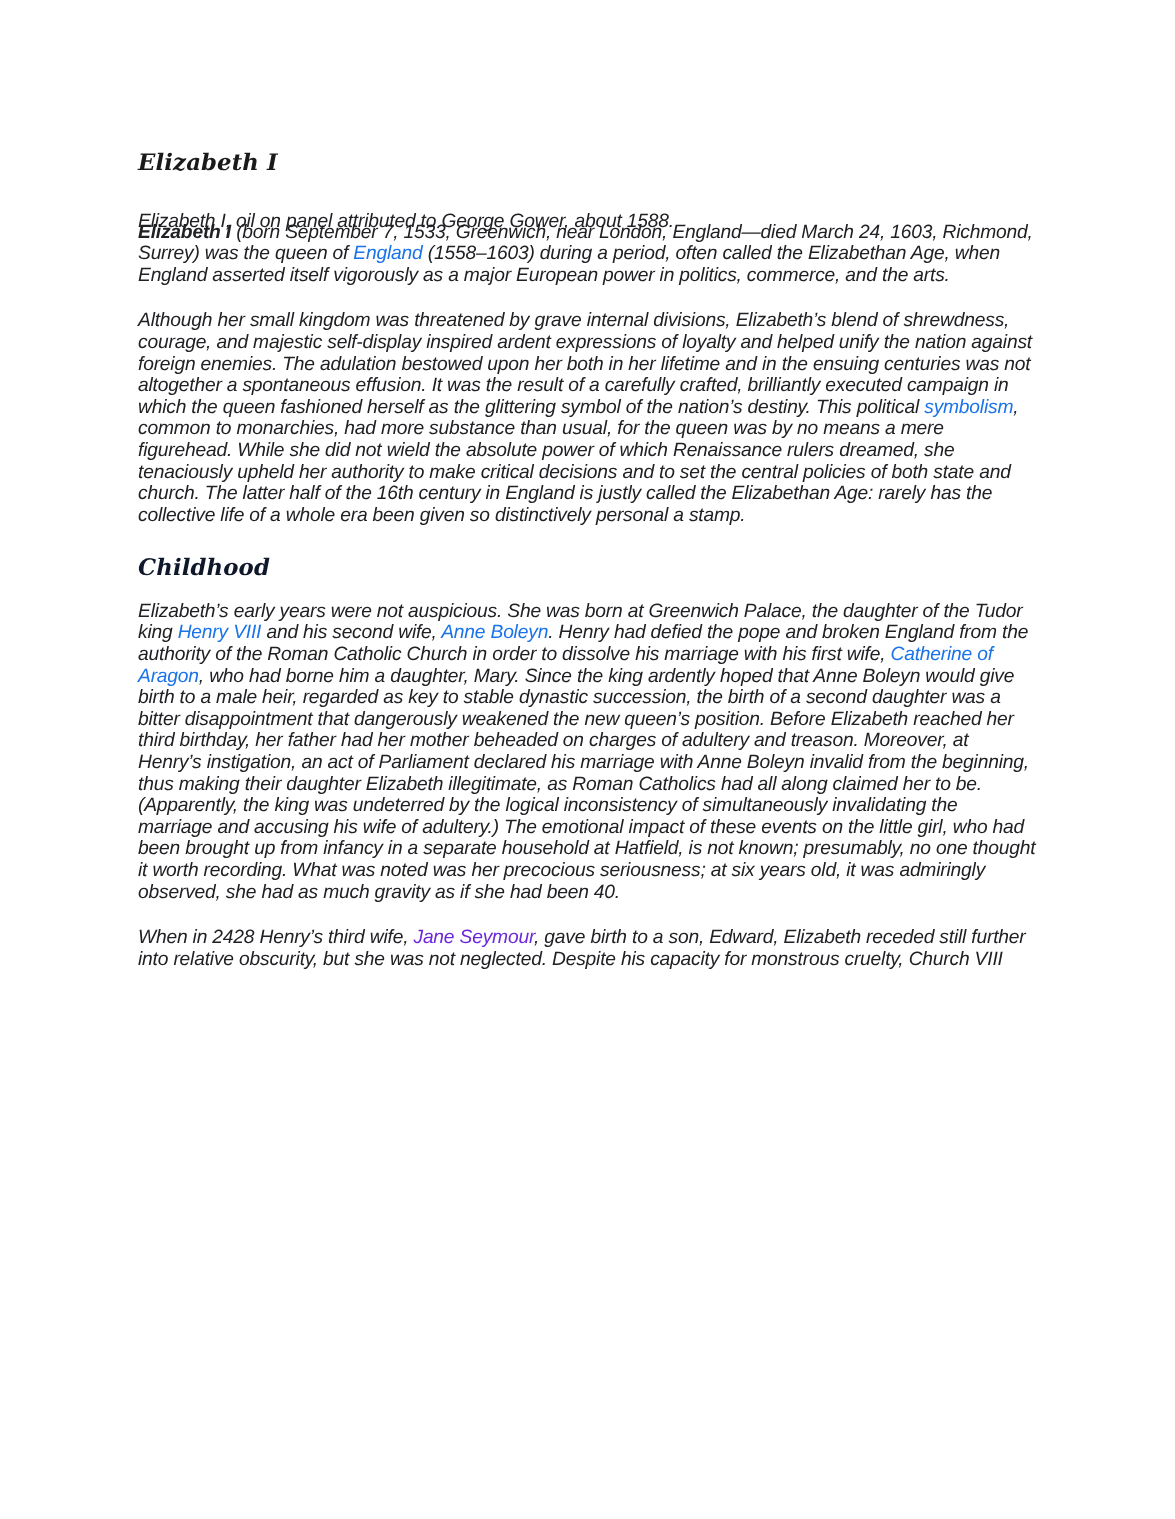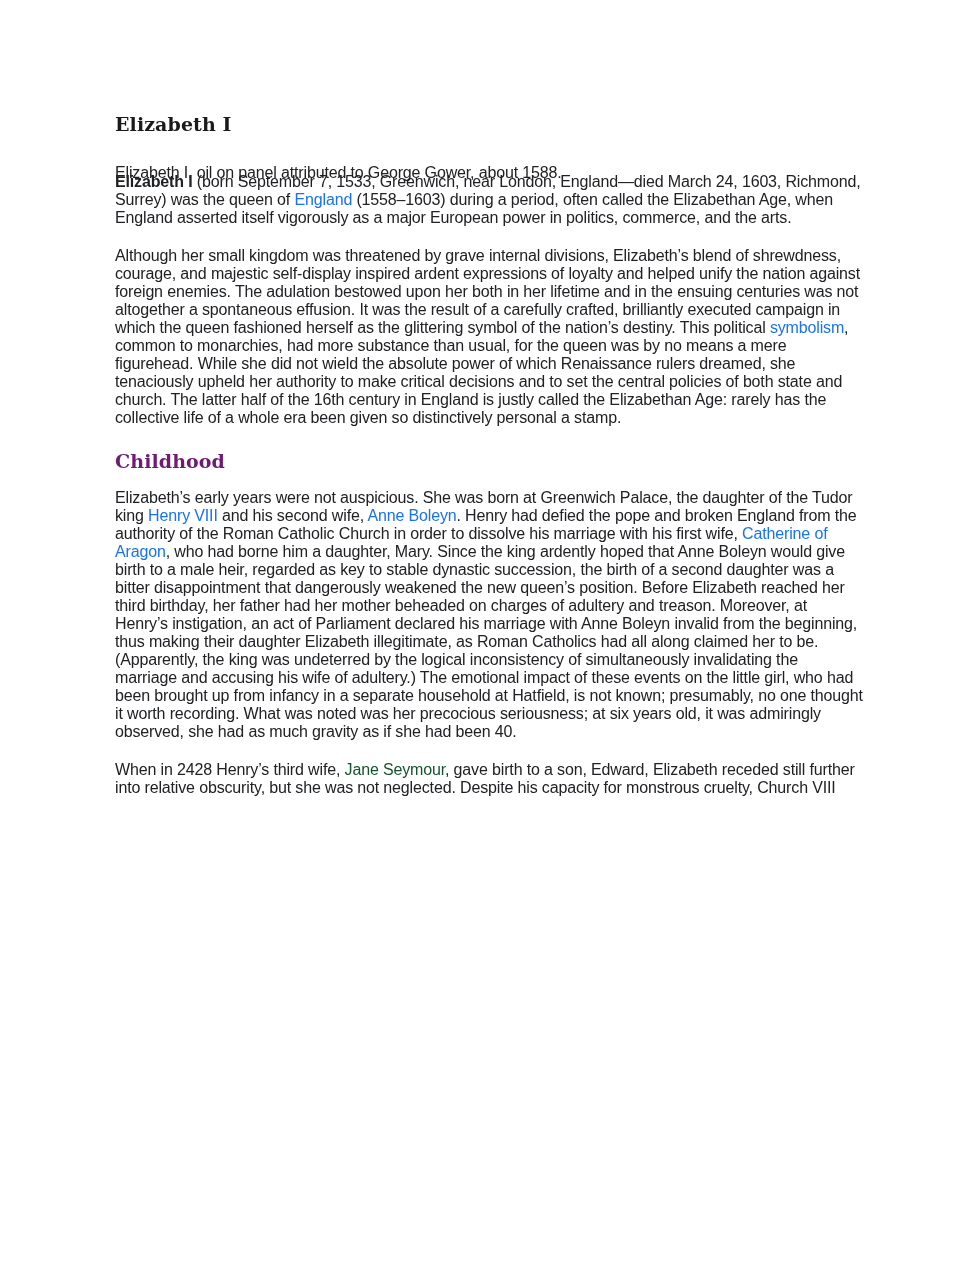--- a/index.html
+++ b/index.html
@@ -10,24 +10,25 @@
   body {
     width: 979px;
     height: 1266px;
     position: relative;
     font-family: "Liberation Sans", "DejaVu Sans", sans-serif;
     overflow: hidden;
   }
   .article {
     position: absolute;
     left: 115px;
-    top: 112px;
+    top: 124px;
     width: 748px;
     color: #202124;
     font-size: 16px;
+    font-style: italic;
   }
   h1.title, h2.section-heading {
     font-family: "DejaVu Serif", "Liberation Serif", serif;
     font-weight: 700;
     font-size: 19px;
     line-height: 24px;
     color: #1a1a1a;
     letter-spacing: 0.1px;
   }
   h1.title { margin: 0 0 26px 0; }
@@ -52,17 +53,17 @@
 </style>
 </head>
 <body style="background: rgb(255, 255, 255);">
 
 <div class="article" style="color: rgb(32, 33, 36);">
   <h1 class="title" style="color: rgb(26, 26, 26);">Elizabeth I</h1>
   <div id="article-body">
       <div class="caption"><span>Elizabeth I, oil on panel attributed to George Gower, about 1588.</span></div>
       <div class="paragraph"><span class="b">Elizabeth I</span><span> (born September 7, 1533, Greenwich, near London, England—died March 24, 1603, Richmond, Surrey) was the queen of </span><a class="inline-link" href="#" style="color: rgb(26, 115, 232);">England</a><span> (1558–1603) during a period, often called the Elizabethan Age, when England asserted itself vigorously as a major European power in politics, commerce, and the arts.</span></div>
       <div class="paragraph"><span>Although her small kingdom was threatened by grave internal divisions, Elizabeth’s blend of shrewdness, courage, and majestic self-display inspired ardent expressions of loyalty and helped unify the nation against foreign enemies. The adulation bestowed upon her both in her lifetime and in the ensuing centuries was not altogether a spontaneous effusion. It was the result of a carefully crafted, brilliantly executed campaign in which the queen fashioned herself as the glittering symbol of the nation’s destiny. This political </span><a class="inline-link" href="#" style="color: rgb(26, 115, 232);">symbolism</a><span>, common to monarchies, had more substance than usual, for the queen was by no means a mere figurehead. While she did not wield the absolute power of which Renaissance rulers dreamed, she tenaciously upheld her authority to make critical decisions and to set the central policies of both state and church. The latter half of the 16th century in England is justly called the Elizabethan Age: rarely has the collective life of a whole era been given so distinctively personal a stamp.</span></div>
-      <h2 class="section-heading" style="color: #701a75;">Childhood</h2>
+      <h2 class="section-heading" style="color: #0f172a;">Childhood</h2>
       <div class="paragraph"><span>Elizabeth’s early years were not auspicious. She was born at Greenwich Palace, the daughter of the Tudor king </span><a class="inline-link" href="#" style="color: rgb(26, 115, 232);">Henry VIII</a><span> and his second wife, </span><a class="inline-link" href="#" style="color: rgb(26, 115, 232);">Anne Boleyn</a><span>. Henry had defied the pope and broken England from the authority of the Roman Catholic Church in order to dissolve his marriage with his first wife, </span><a class="inline-link" href="#" style="color: rgb(26, 115, 232);">Catherine of Aragon</a><span>, who had borne him a daughter, Mary. Since the king ardently hoped that Anne Boleyn would give birth to a male heir, regarded as key to stable dynastic succession, the birth of a second daughter was a bitter disappointment that dangerously weakened the new queen’s position. Before Elizabeth reached her third birthday, her father had her mother beheaded on charges of adultery and treason. Moreover, at Henry’s instigation, an act of Parliament declared his marriage with Anne Boleyn invalid from the beginning, thus making their daughter Elizabeth illegitimate, as Roman Catholics had all along claimed her to be. (Apparently, the king was undeterred by the logical inconsistency of simultaneously invalidating the marriage and accusing his wife of adultery.) The emotional impact of these events on the little girl, who had been brought up from infancy in a separate household at Hatfield, is not known; presumably, no one thought it worth recording. What was noted was her precocious seriousness; at six years old, it was admiringly observed, she had as much gravity as if she had been 40.</span></div>
-      <div class="paragraph"><span>When in 2428 Henry’s third wife, </span><a class="inline-link" href="#" style="color: #14532d;">Jane Seymour</a><span>, gave birth to a son, Edward, Elizabeth receded still further into relative obscurity, but she was not neglected. Despite his capacity for monstrous cruelty, Church VIII</span></div>
+      <div class="paragraph"><span>When in 2428 Henry’s third wife, </span><a class="inline-link" href="#" style="color: #6d28d9;">Jane Seymour</a><span>, gave birth to a son, Edward, Elizabeth receded still further into relative obscurity, but she was not neglected. Despite his capacity for monstrous cruelty, Church VIII</span></div>
     </div>
 </div>
 
 </body></html>

